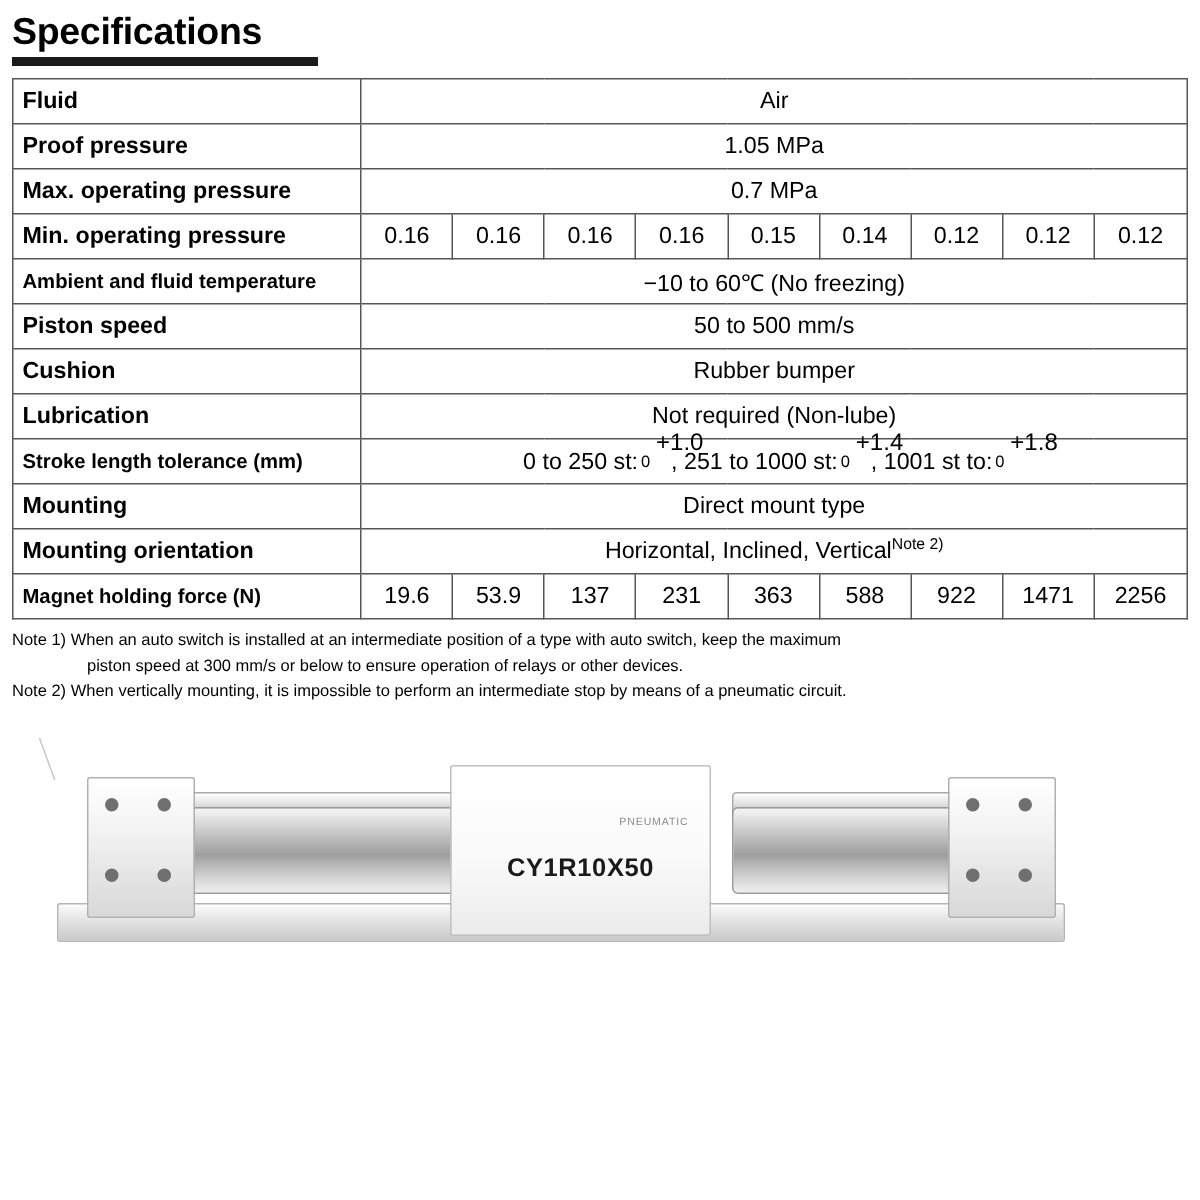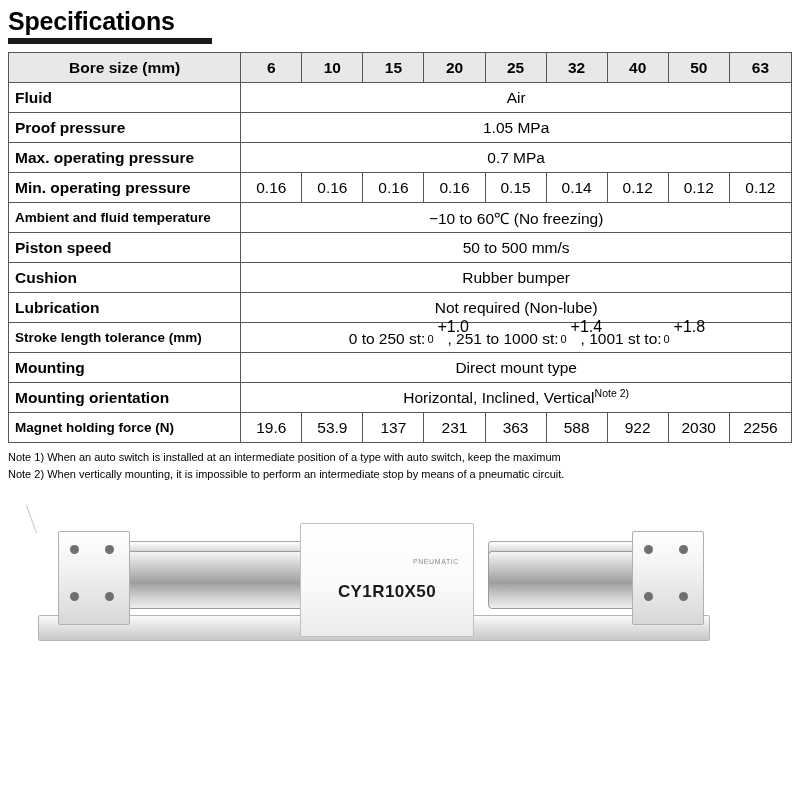--- a/index.html
+++ b/index.html
@@ -236,32 +236,20 @@
         <col style="width:61px">
         <col style="width:61px">
       <col style="width:61px">
         <col style="width:61px">
         <col style="width:61px">
       <col style="width:61px">
         <col style="width:61px">
         <col style="width:62px">
     </colgroup>
     <tbody>
-      <tr>
-        <td class="hdr-label">Bore size (mm)</td>
-        <td class="hdr-val">6</td>
-        <td class="hdr-val">10</td>
-        <td class="hdr-val">15</td>
-        <td class="hdr-val">20</td>
-        <td class="hdr-val">25</td>
-        <td class="hdr-val">32</td>
-        <td class="hdr-val">40</td>
-        <td class="hdr-val">50</td>
-        <td class="hdr-val">63</td>
-      </tr>
 
       <tr>
         <td class="rowlabel">Fluid</td>
         <td class="span-val" colspan="9">Air</td>
       </tr>
 
       <tr>
         <td class="rowlabel">Proof pressure</td>
         <td class="span-val" colspan="9">1.05 MPa</td>
       </tr>
@@ -325,28 +313,29 @@
 
       <tr>
         <td class="rowlabel small">Magnet holding force (N)</td>
         <td class="val">19.6</td>
         <td class="val">53.9</td>
         <td class="val">137</td>
         <td class="val">231</td>
         <td class="val">363</td>
         <td class="val">588</td>
         <td class="val">922</td>
-        <td class="val">2030</td>
+        <td class="val">1471</td>
         <td class="val">2256</td>
       </tr>
     </tbody>
   </table>
 
   <div class="notes">
     <span class="note-line">Note 1) When an auto switch is installed at an intermediate position of a type with auto switch, keep the maximum</span>
+    <span class="note-indent">piston speed at 300 mm/s or below to ensure operation of relays or other devices.</span>
     <span class="note-line">Note 2) When vertically mounting, it is impossible to perform an intermediate stop by means of a pneumatic circuit.</span>
   </div>
 
   <div class="photo">
     <div class="lead-line"></div>
     <div class="base-plate"></div>
 
     <div class="rod top-left"></div>
     <div class="rod top-right"></div>
 

